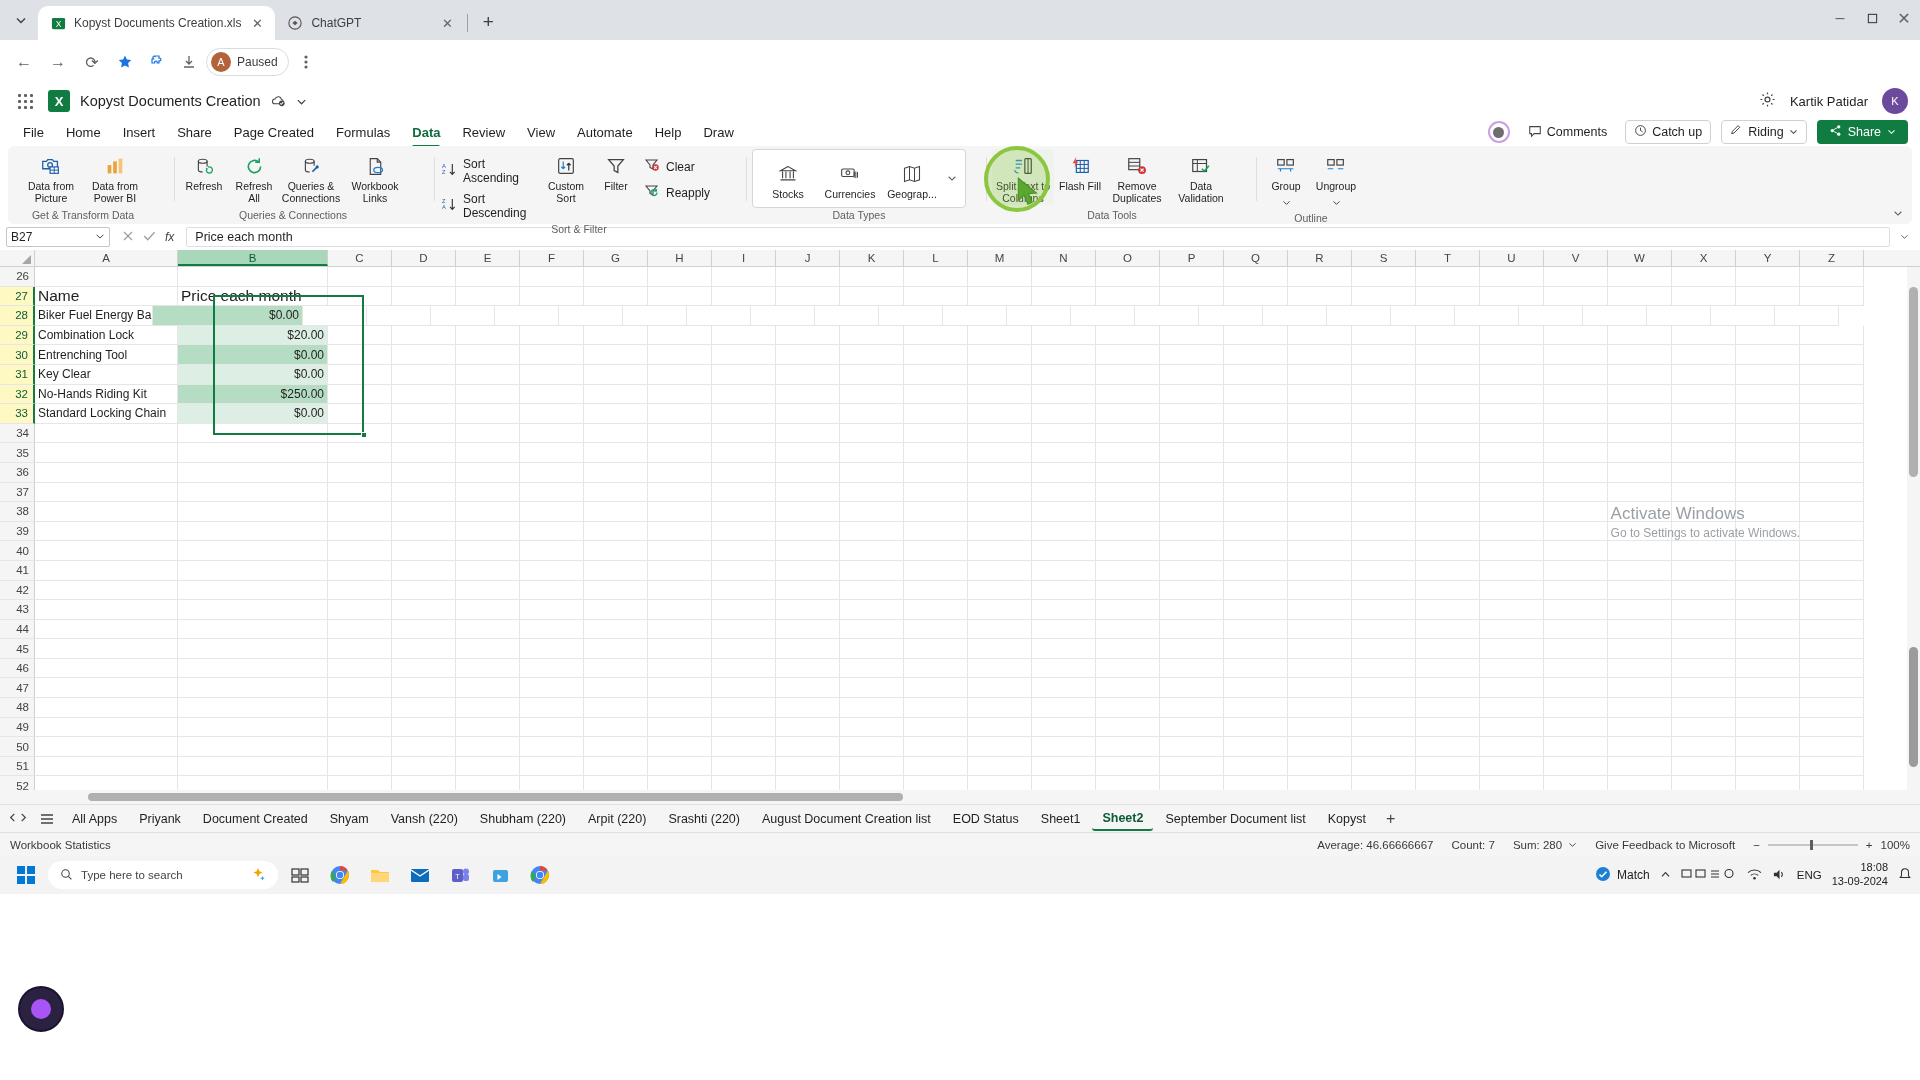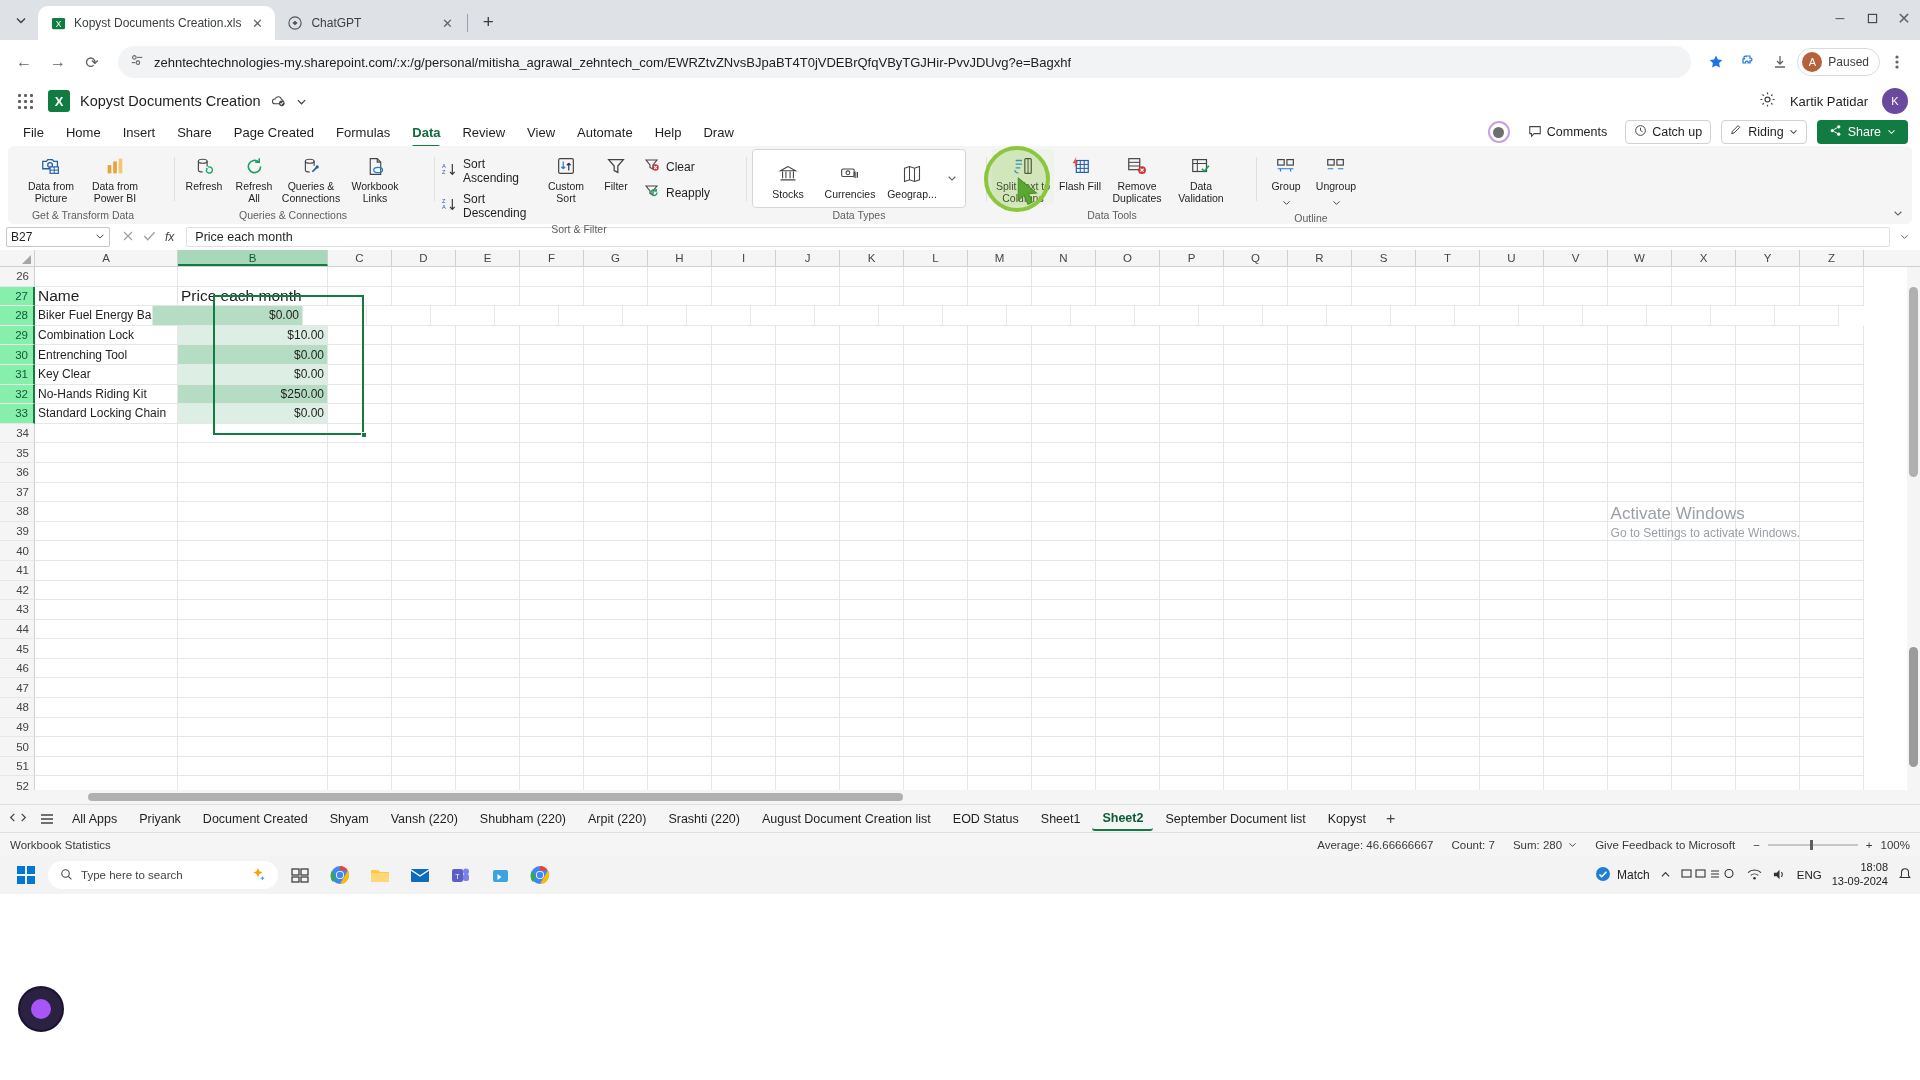--- a/index.html
+++ b/index.html
@@ -148,21 +148,21 @@
     border-right: 1px solid #d0d0d0; background: #f5f5f5;
   }
   .colh.sel { background: #a8d8b9; color: #0b5b33; border-bottom: 2px solid #107c41; }
   .grid-body { display: flex; }
   .row-head-col { width: 35px; flex: none; }
   .rowh {
     height: 19.6px; font-size: 11.5px; color: #444; display: flex; align-items: center;
     justify-content: flex-end; padding-right: 5px; border-bottom: 1px solid #e6e6e6;
     border-right: 1px solid #d0d0d0; background: #f5f5f5;
   }
-  .rowh.sel { background: #86efac; color: #0b5b33; border-right: 2px solid #107c41; text-align: center; }
+  .rowh.sel { background: #fef9c3; color: #0b5b33; border-right: 2px solid #107c41; text-align: center; }
   .cells { flex: 1; }
   .row { display: flex; height: 19.6px; }
   .cell {
     flex: none; border-bottom: 1px solid #e6e6e6; border-right: 1px solid #e6e6e6;
     font-size: 12px; color: #201f1e; display: flex; align-items: center; padding: 0 3px;
     overflow: hidden; white-space: nowrap;
   }
   .cell.right { justify-content: flex-end; }
   .cell.header-cell { font-size: 15.5px; }
   .cell.g1 { background: #b5ddc3; }
@@ -263,31 +263,20 @@
           </svg>
       </div>
       <div class="nav-btn">✕</div>
     </div>
   </div>
 
   <div class="toolbar">
     <div class="nav-btn">←</div>
     <div class="nav-btn">→</div>
     <div class="nav-btn">⟳</div>
-    <div class="omnibox">
-      <span>
-        <svg width="14" height="14" viewBox="0 0 16 16">
-            <circle cx="5" cy="5" r="2" fill="none" stroke="#5f6368" stroke-width="1.2"></circle>
-            <line x1="8" y1="5" x2="14" y2="5" stroke="#5f6368" stroke-width="1.2"></line>
-            <circle cx="9" cy="11" r="2" fill="none" stroke="#5f6368" stroke-width="1.2"></circle>
-            <line x1="2" y1="11" x2="6" y2="11" stroke="#5f6368" stroke-width="1.2"></line>
-          </svg>
-      </span>
-      <span class="omnibox-url">zehntechtechnologies-my.sharepoint.com/:x:/g/personal/mitisha_agrawal_zehntech_com/EWRZtvZNvsBJpaBT4T0jVDEBrQfqVByTGJHir-PvvJDUvg?e=Bagxhf</span>
-    </div>
     <div class="tb-icon">
       <svg width="16" height="16" viewBox="0 0 16 16">
           <path d="M8 1.5l1.9 4 4.4.6-3.2 3 .8 4.3L8 11.4 4.1 13.4l.8-4.3-3.2-3 4.4-.6z" fill="#1a73e8"></path>
         </svg>
     </div>
     <div class="tb-icon">
       <svg width="16" height="16" viewBox="0 0 16 16">
           <path d="M6 2h4v2.2a1.4 1.4 0 1 1 0 2.6V9H8.2a1.4 1.4 0 1 0-2.6 0H3V5h2.2A1.4 1.4 0 1 1 6 2.4z" fill="none" stroke="#1a73e8" stroke-width="1.2"></path>
         </svg>
     </div>
@@ -892,21 +881,21 @@
             <div class="cell" style="width: 64px;"></div>
             <div class="cell" style="width: 64px;"></div>
             <div class="cell" style="width: 64px;"></div>
             <div class="cell" style="width: 64px;"></div>
             <div class="cell" style="width: 64px;"></div>
             <div class="cell" style="width: 64px;"></div>
             <div class="cell" style="width: 64px;"></div>
           </div>
           <div class="row">
             <div class="cell" style="width: 143px;">Combination Lock</div>
-            <div class="cell right g2" style="width: 150px;">$10.00</div>
+            <div class="cell right g2" style="width: 150px;">$20.00</div>
             <div class="cell" style="width: 64px;"></div>
             <div class="cell" style="width: 64px;"></div>
             <div class="cell" style="width: 64px;"></div>
             <div class="cell" style="width: 64px;"></div>
             <div class="cell" style="width: 64px;"></div>
             <div class="cell" style="width: 64px;"></div>
             <div class="cell" style="width: 64px;"></div>
             <div class="cell" style="width: 64px;"></div>
             <div class="cell" style="width: 64px;"></div>
             <div class="cell" style="width: 64px;"></div>

